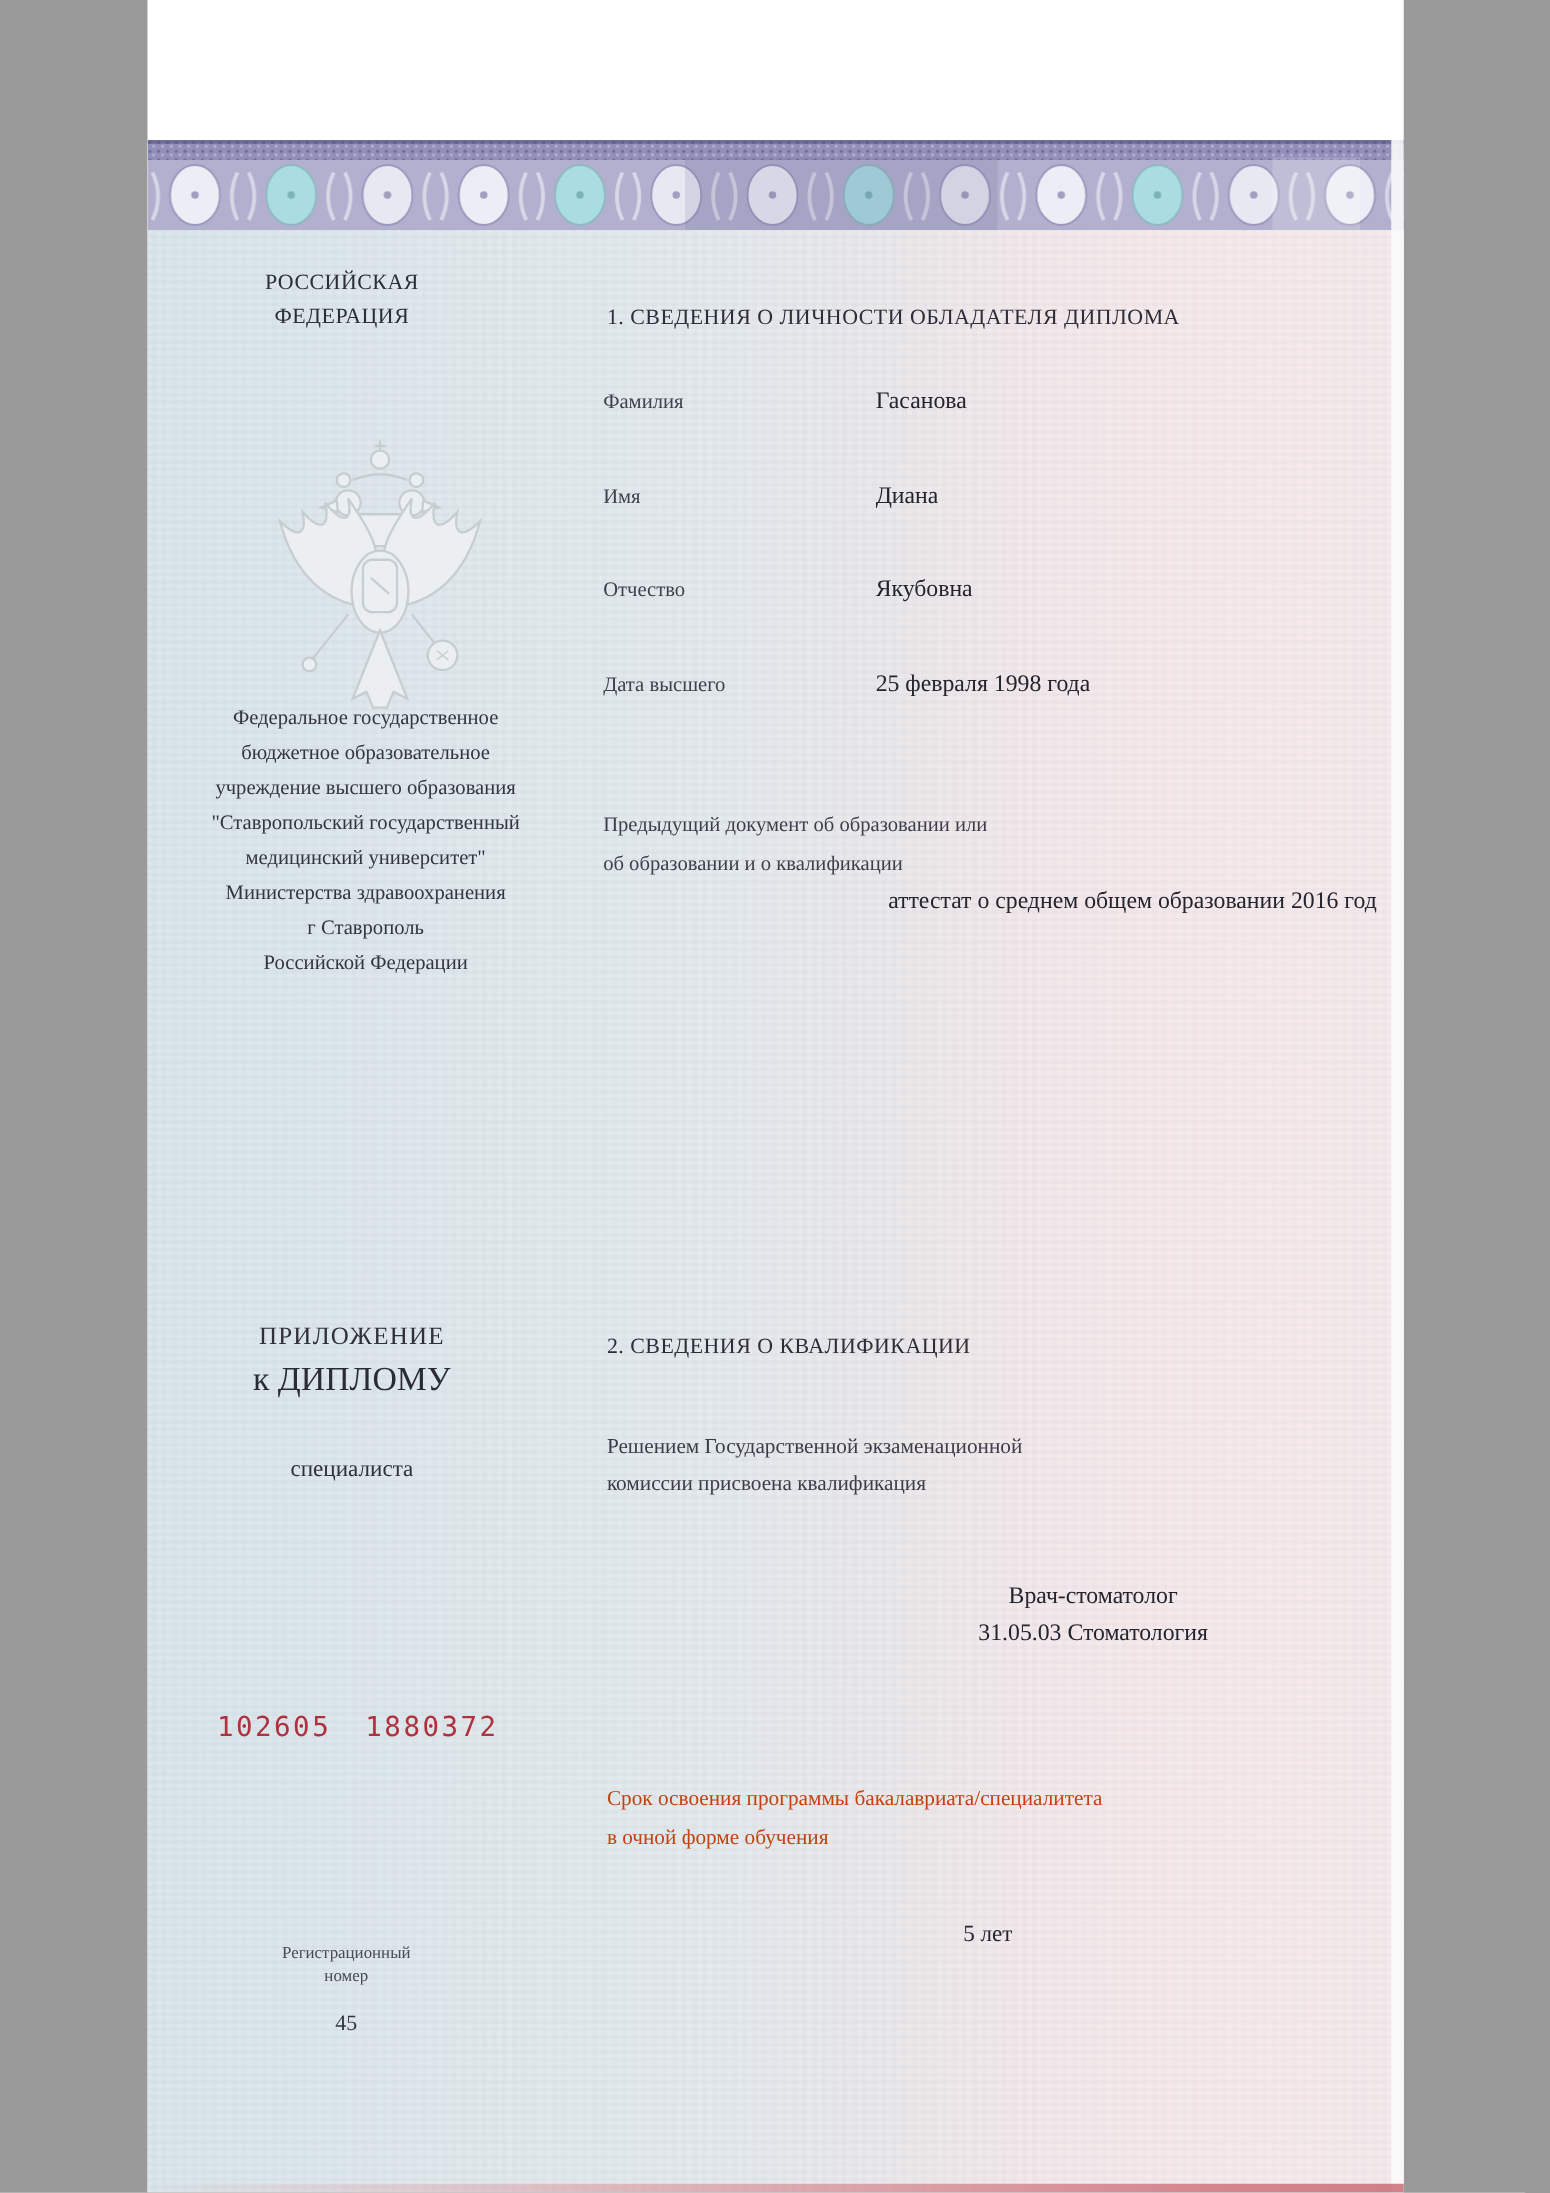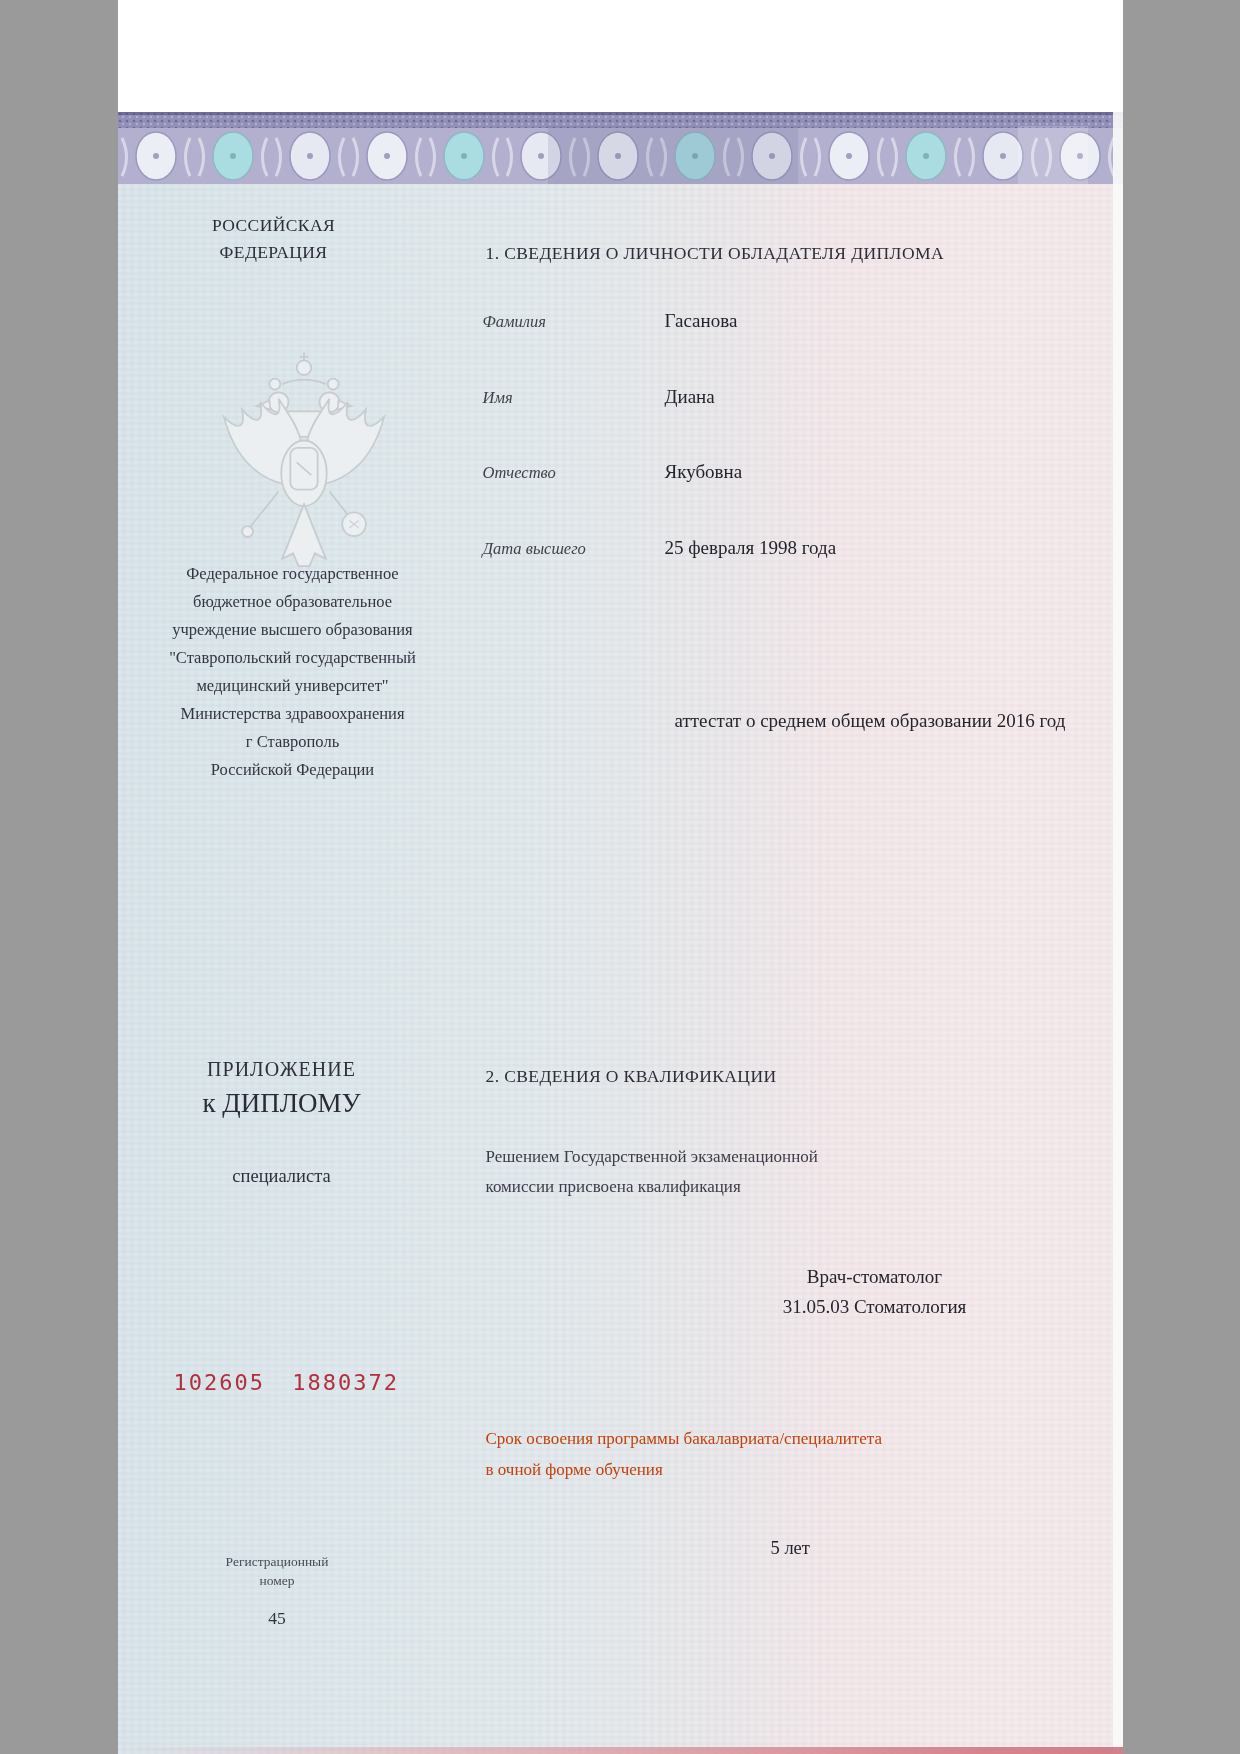--- a/index.html
+++ b/index.html
@@ -8,22 +8,22 @@
         font-family:"Liberation Serif","DejaVu Serif",serif;overflow:hidden;}
   .paper{position:absolute;left:0;top:112px;width:1240px;height:1642px;
     background:
       repeating-linear-gradient(0deg, rgba(255,255,255,.05) 0 3px, rgba(140,160,175,.04) 3px 6px),
       repeating-linear-gradient(90deg, rgba(255,255,255,.04) 0 4px, rgba(150,150,170,.03) 4px 8px),
       linear-gradient(90deg,#d8e4e9 0%,#dde7eb 18%,#e2e8eb 36%,#e9e7e9 48%,#f3e7e9 58%,#f6e9ea 72%,#f3e8ea 85%,#e9e9ed 97%,#efeff2 100%);}
   .edge-right{position:absolute;right:0;top:112px;width:10px;height:1642px;background:#fbfbfb;opacity:.9;}
   .edge-bottom{position:absolute;left:0;bottom:0;width:1240px;height:7px;
     background:linear-gradient(90deg, rgba(220,150,155,0) 0%, rgba(219,146,152,.55) 30%, rgba(205,115,125,.85) 70%, rgba(198,105,115,.9) 100%);}
   .t{position:absolute;margin:0;color:#2c2c36;}
-  .lbl{font-size:16.5px;color:#3f3f4b;font-style:italic;}
-  .val{font-size:19px;color:#24242e;}
+  .lbl{font-size:16.5px;color:#3f3f4b;}
+  .val{font-size:19px;color:#24242e;margin-left:36px;}
   .h{font-size:17.5px;letter-spacing:.4px;color:#2d2d3a;}
   .row .lbl{display:inline-block;width:182px;vertical-align:baseline;}
   .center{text-align:center;}
   .inst{font-size:16.5px;line-height:28px;color:#343440;padding-left:16px;}
   .serial{font-family:"DejaVu Sans Mono",monospace;font-weight:400;font-size:22px;
           letter-spacing:2px;word-spacing:12px;}
   .vert{transform:rotate(-90deg);transform-origin:0 0;white-space:nowrap;
         font-size:14px;letter-spacing:1.2px;color:#3c3c47;}
 </style>
 </head>
@@ -129,20 +129,24 @@
   <div class="t row" style="left:365px;top:386px">
     <span class="lbl">Имя</span><span class="val">Диана</span>
   </div>
   <div class="t row" style="left:365px;top:461px">
     <span class="lbl">Отчество</span><span class="val">Якубовна</span>
   </div>
   <div class="t row" style="left:365px;top:537px">
     <span class="lbl">Дата высшего</span><span class="val">25 февраля 1998 года</span>
   </div>
 
+  <div class="t" style="left:365px;top:644px;font-size:16.5px;line-height:31px;color:#3e3e4a">
+    <div>Предыдущий документ об образовании или</div>
+    <div>об образовании и о квалификации</div>
+  </div>
   <div class="t val" style="left:557px;top:710px">аттестат о среднем общем образовании 2016 год</div>
 
   <div class="t h" style="left:368px;top:1066px">2. СВЕДЕНИЯ О КВАЛИФИКАЦИИ</div>
 
   <div class="t" style="left:368px;top:1142px;font-size:17px;line-height:30px;color:#3c3c48">
     <div>Решением Государственной экзаменационной</div>
     <div>комиссии присвоена квалификация</div>
   </div>
 
   <div class="t center" style="left:557px;top:1262px;width:400px;font-size:19px;line-height:30px;color:#24242e">

